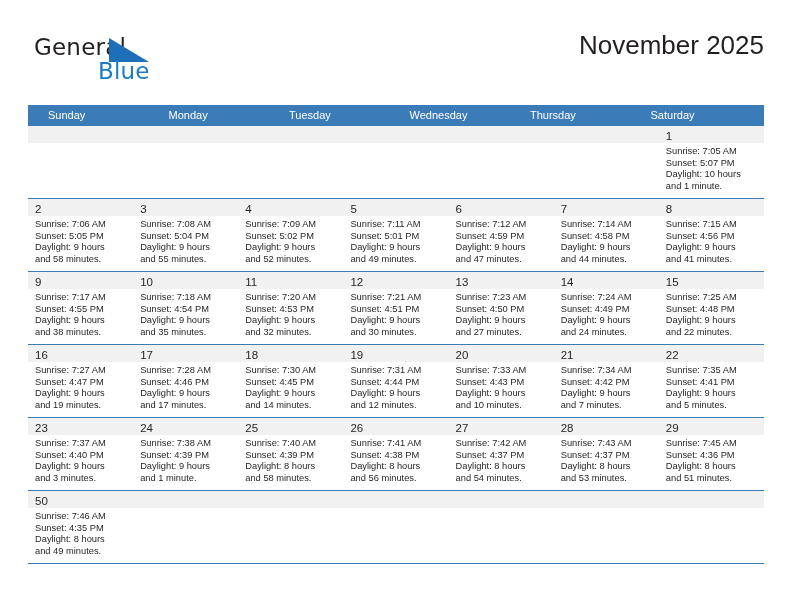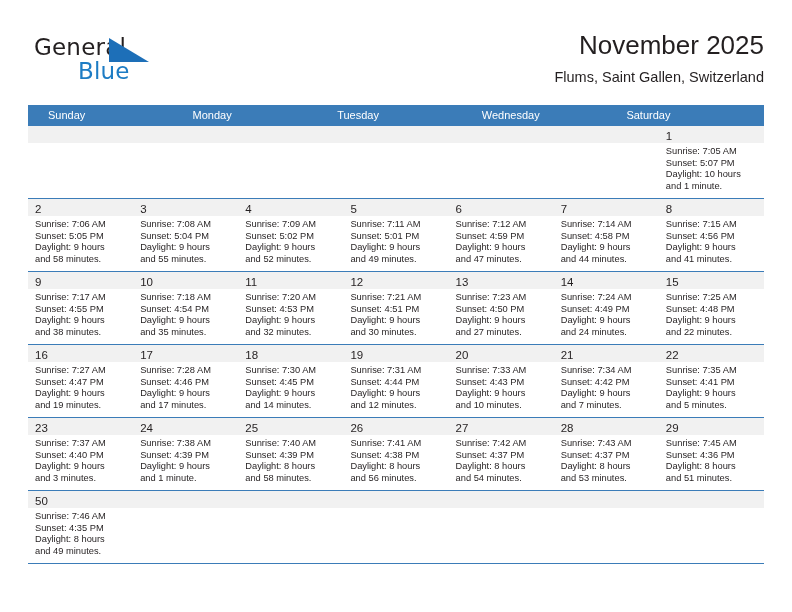--- a/index.html
+++ b/index.html
@@ -41,21 +41,21 @@
     left: 0px;
     top: 0px;
     font-size: 23px;
     letter-spacing: 0.2px;
     color: #231f20;
     font-family: "DejaVu Sans", sans-serif;
     font-weight: 400;
   }
   .logo-blue {
     position: absolute;
-    left: 44px;
+    left: 64px;
     top: 24px;
     font-size: 23px;
     letter-spacing: 0.2px;
     color: #1d7cc4;
     font-family: "DejaVu Sans", sans-serif;
     font-weight: 400;
   }
   .logo-triangle {
     position: absolute;
     left: 75px;
@@ -67,20 +67,21 @@
     right: 0;
     top: 0;
     text-align: right;
   }
   .cal-title {
     font-size: 26px;
     font-weight: 400;
     color: #231f20;
     line-height: 34px;
     white-space: nowrap;
+    text-align: center;
   }
   .cal-subtitle {
     font-size: 14.5px;
     font-weight: 400;
     color: #231f20;
     line-height: 22px;
     margin-top: 4px;
     white-space: nowrap;
   }
 
@@ -156,32 +157,32 @@
       <span class="logo-triangle">
         <svg width="42" height="26" viewBox="0 0 42 26" xmlns="http://www.w3.org/2000/svg">
           <polygon points="0,0 40,24 0,24" fill="#1d6fb8"></polygon>
         </svg>
       </span>
       <span class="logo-blue">Blue</span>
     </div>
 
     <div class="title-block">
       <div class="cal-title">November 2025</div>
-      <div class="cal-subtitle">Flums, Saint Gallen, Switzerland</div>
     </div>
 
   </div>
 
   <div class="calendar">
 
     <div class="dow-row">
       <div class="dow-cell">Sunday</div>
       <div class="dow-cell">Monday</div>
       <div class="dow-cell">Tuesday</div>
       <div class="dow-cell">Wednesday</div>
+      <div class="dow-cell">Thursday</div>
       <div class="dow-cell">Saturday</div>
     </div>
 
     <div id="weeks-container">
         <div class="week">
           <div class="day-cell empty">
             <div class="daynum-bar"><span class="daynum"></span></div>
             <div class="day-body"></div>
           </div>
           <div class="day-cell empty">

